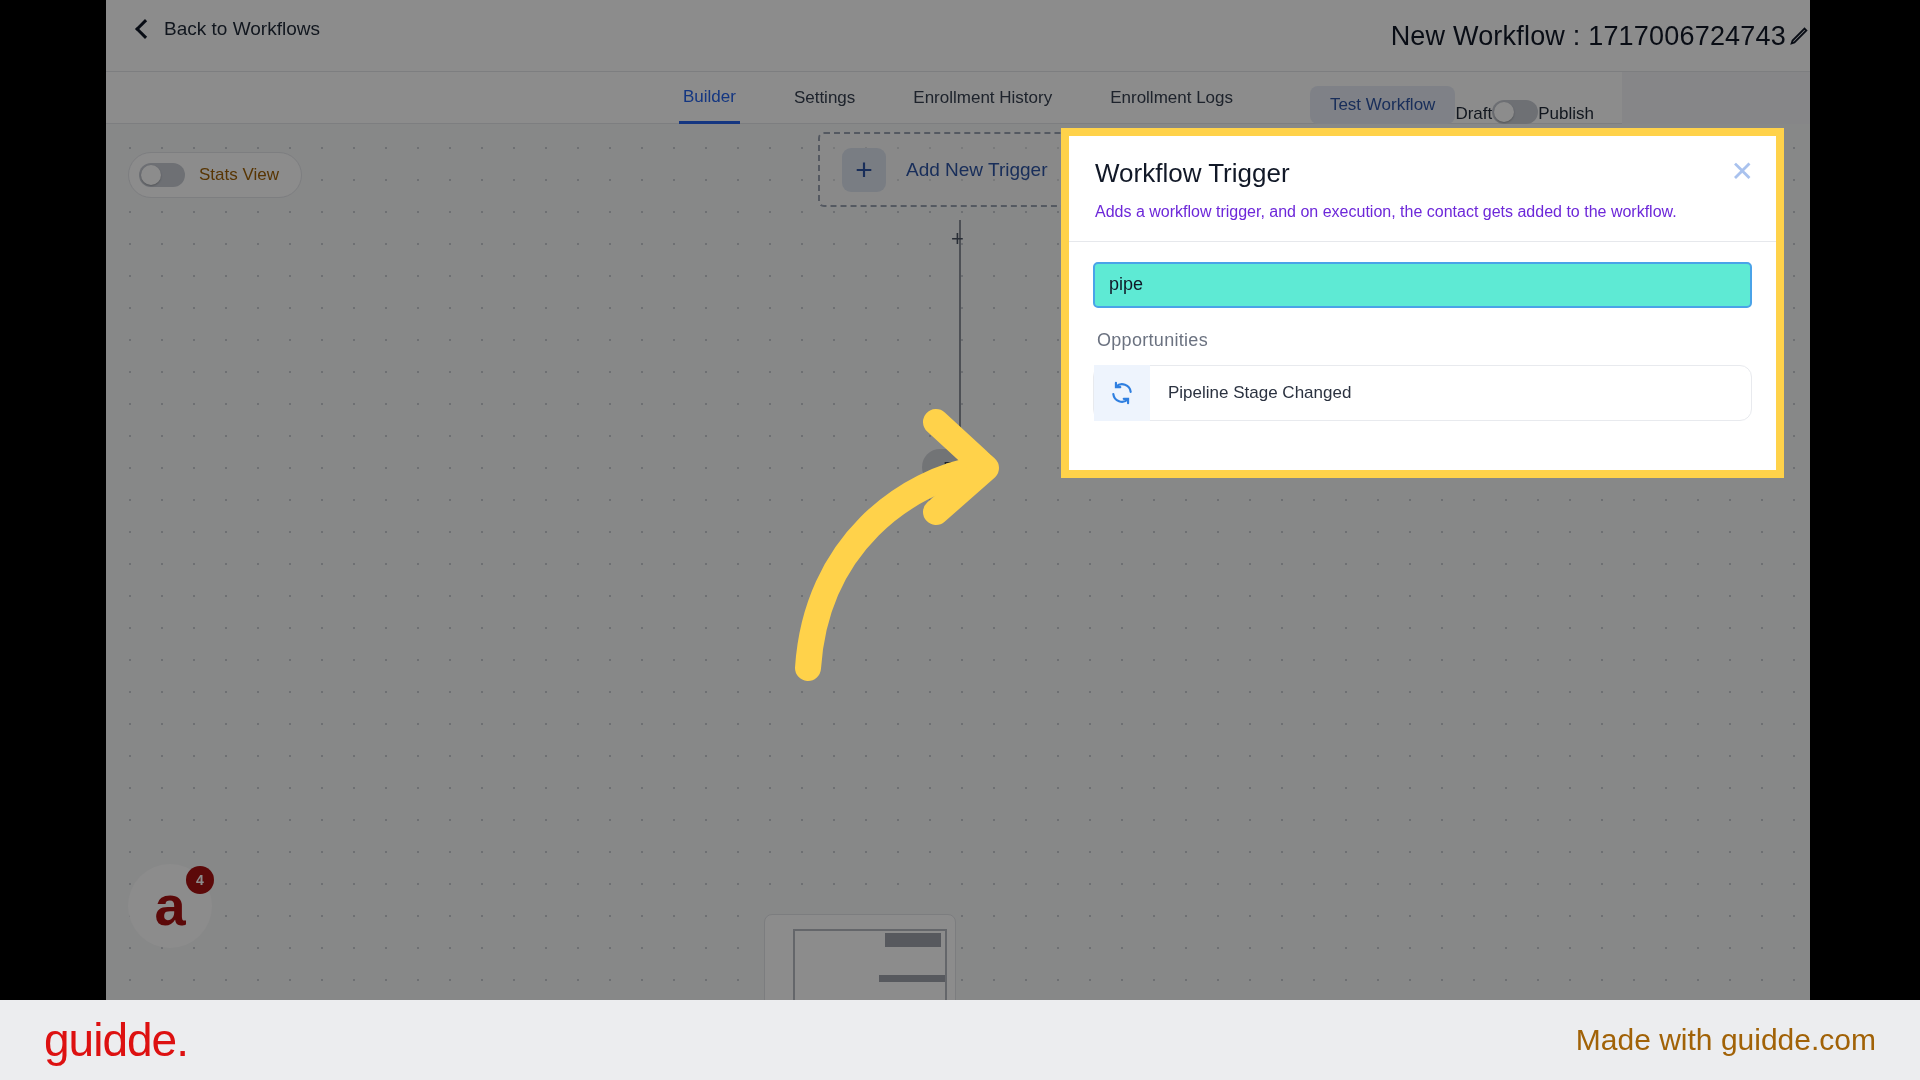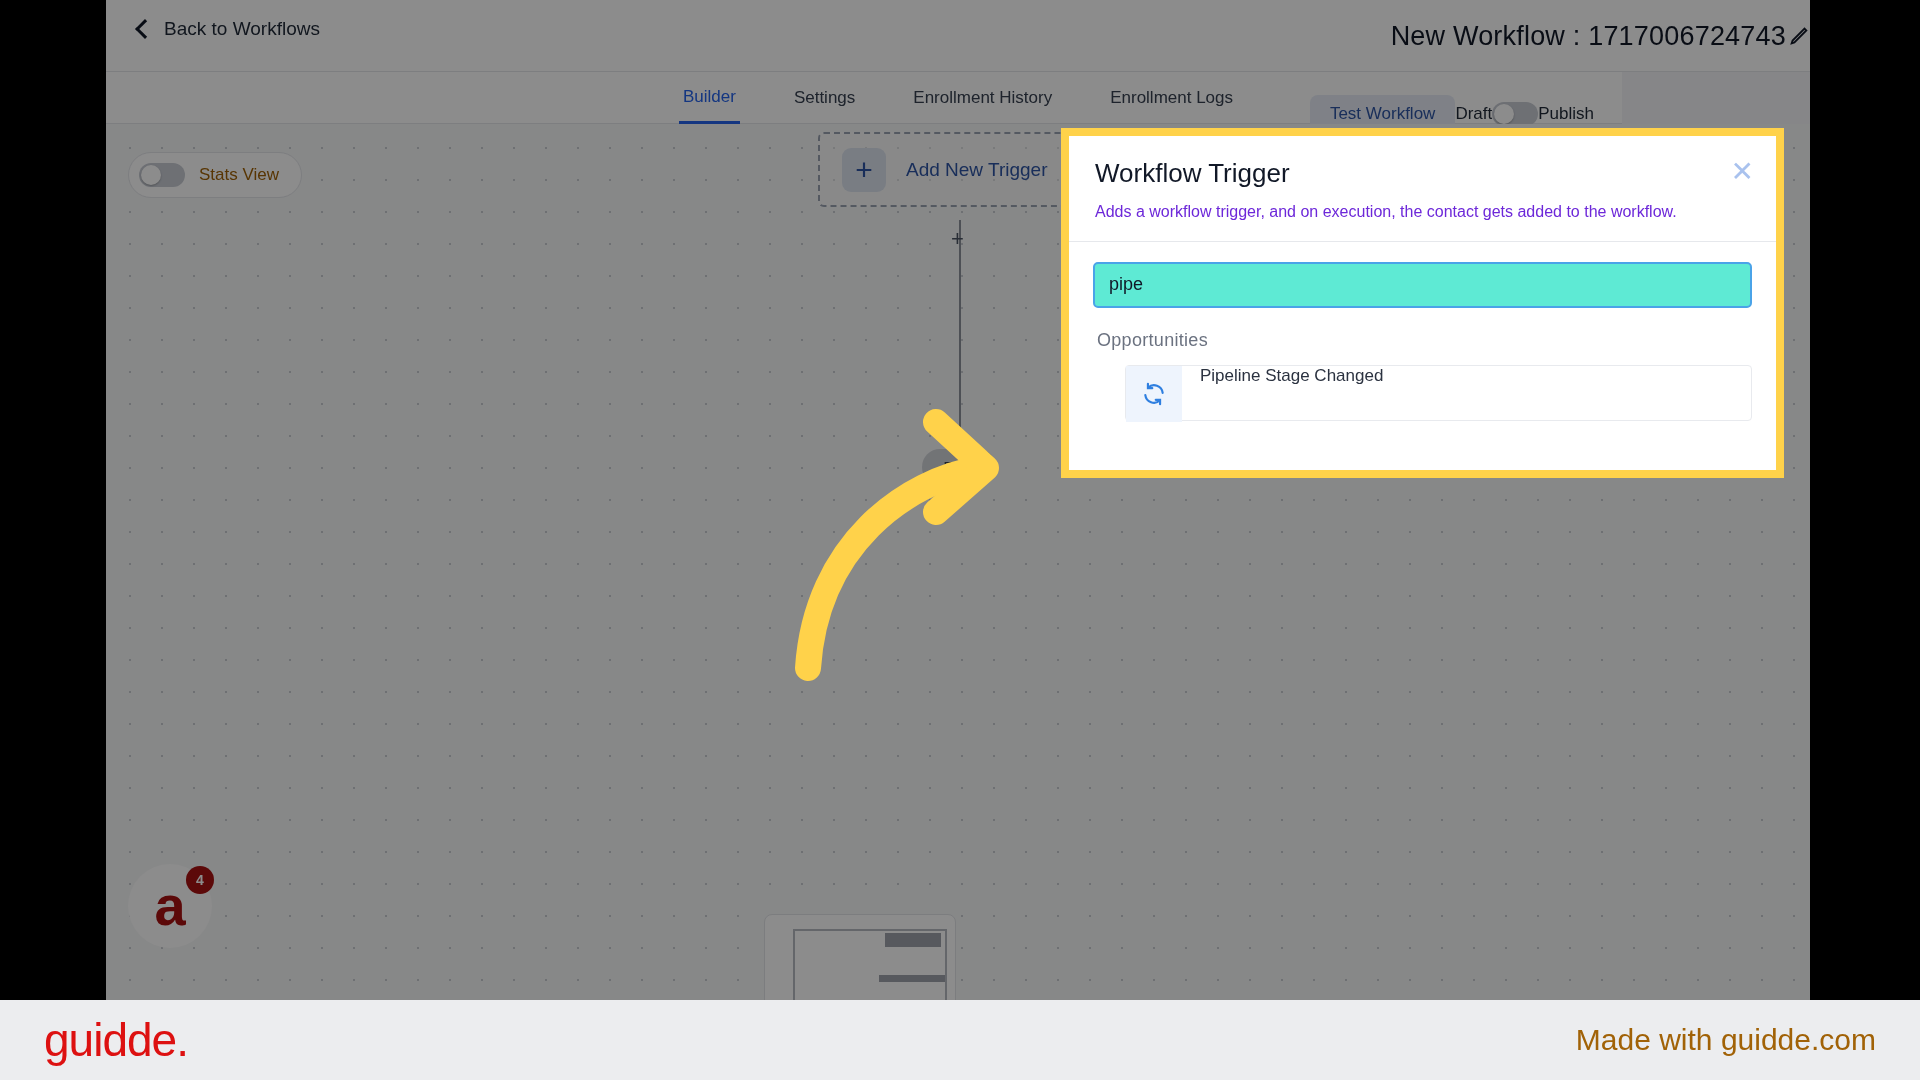--- a/index.html
+++ b/index.html
@@ -77,22 +77,22 @@
     position: absolute; left: 0; top: 0; width: 1704px; height: 52px;
     display: flex; align-items: center; justify-content: center; gap: 50px;
   }
   .tab {
     font-size: 17px; color: #374151; cursor: pointer;
     height: 52px; display: flex; align-items: center; padding: 0 4px;
   }
   .tab.active { color: #2563eb; border-bottom: 3px solid #2563eb; }
 
   .tabbar-right {
-    position: absolute; right: 28px; top: 16px; height: 52px;
-    display: flex; align-items: center; 
+    position: absolute; right: 28px; top: 0; height: 52px;
+    display: flex; align-items: flex-end; 
   }
   .test-wf-btn {
     background: #e7ecf6; color: #2f55a4; border: none;
     height: 38px; padding: 0 20px; border-radius: 8px;
     font-size: 17px; font-family: inherit; cursor: pointer;
   }
   .pub-label { font-size: 17px; color: #1f2937; }
   .switch {
     width: 46px; height: 24px; border-radius: 12px; background: #c8ccd4;
     position: relative; cursor: pointer;
@@ -194,24 +194,23 @@
   }
   .modal-divider { height: 1px; background: #e6e8ec; }
   .modal-body { padding: 20px 24px 0 24px; }
   .search-input {
     width: 100%; height: 46px; border: 2px solid #4aa3e8; border-radius: 5px;
     font-size: 18px; color: #111827; padding: 0 14px;
     font-family: inherit; outline: none; background: #5eead4;
   }
   .group-label { margin: 22px 4px 14px 4px; font-size: 18px; color: #6b7280; letter-spacing: .3px; }
   .result-row {
-    display: flex; align-items: flex-start; height: 56px;
-    border: 1px solid #e8eaee; border-radius: 4px; cursor: pointer;
+    display: flex; align-items: center; height: 56px;
+    border: 1px solid #e8eaee; border-radius: 12px; cursor: pointer;
     background: #fff;
-    margin-left: 32px;
   }
   .result-icon {
     width: 56px; height: 56px; background: #eef4fd;
     display: flex; align-items: center; justify-content: center;
     flex: 0 0 56px;
   }
   .result-label { padding-left: 18px; font-size: 17px; color: #2b3240; }
 
   
   #arrow { position: absolute; left: 680px; top: 330px; z-index: 70; pointer-events: none; }

